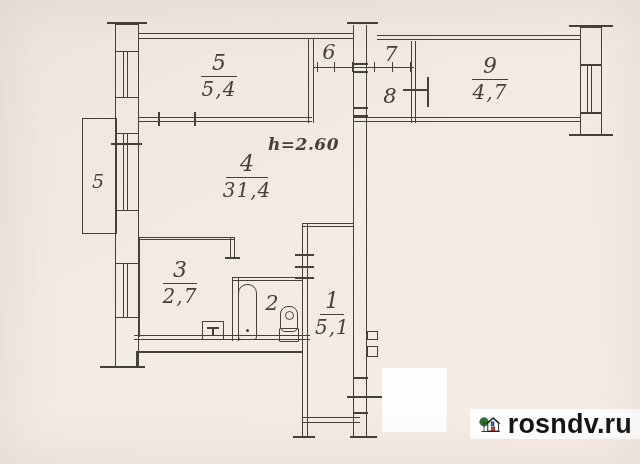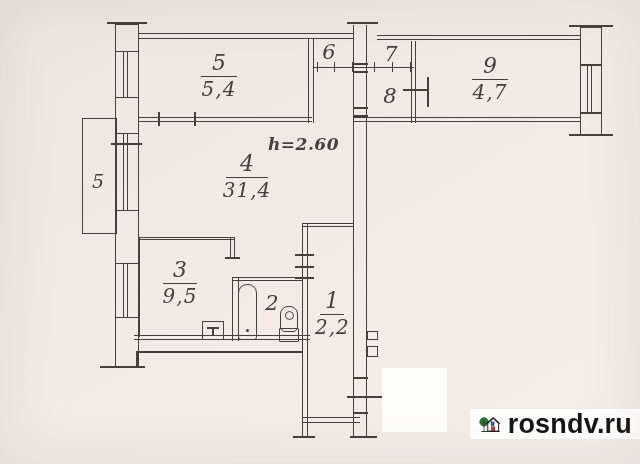--- a/index.html
+++ b/index.html
@@ -152,27 +152,27 @@
   </div>
   <div class="hnote" style="left:268px;top:134px;font-weight:bold;">h=2.60</div>
   <div class="rlabel" style="left:221px;top:153px;width:52px;">
     <div class="num">4</div>
     <div class="bar"></div>
     <div class="area">31,4</div>
   </div>
   <div class="rlabel" style="left:158px;top:259px;width:44px;">
     <div class="num">3</div>
     <div class="bar"></div>
-    <div class="area">9,5</div>
+    <div class="area">2,7</div>
   </div>
   <div class="onlynum" style="left:260px;top:291px;width:24px;text-align:center;">2</div>
   <div class="rlabel" style="left:315px;top:290px;width:34px;">
     <div class="num">1</div>
     <div class="bar"></div>
-    <div class="area">2,2</div>
+    <div class="area">5,1</div>
   </div>
 
   <div class="patch" style="left:382px;top:368px;width:65px;height:64px;"></div>
 
   <div class="wm" style="left:470px;top:409px;width:170px;height:30px;">
     <svg width="46" height="34" viewBox="0 0 52 40">
       <circle cx="12" cy="15" r="10" fill="#2e7d32" stroke="#143514" stroke-width="1.6"></circle>
       <path d="M12 11 L12 37 M12 18 L7 13 M12 22 L17 17" stroke="#143514" stroke-width="1.8" fill="none"></path>
       <path d="M21 19 L34 7 L47 19 V37 H21 Z" fill="#ffffff" stroke="#111111" stroke-width="2.2" stroke-linejoin="round"></path>
       <path d="M18 19 L34 5 L50 19" fill="none" stroke="#111111" stroke-width="2.4" stroke-linejoin="round"></path>

